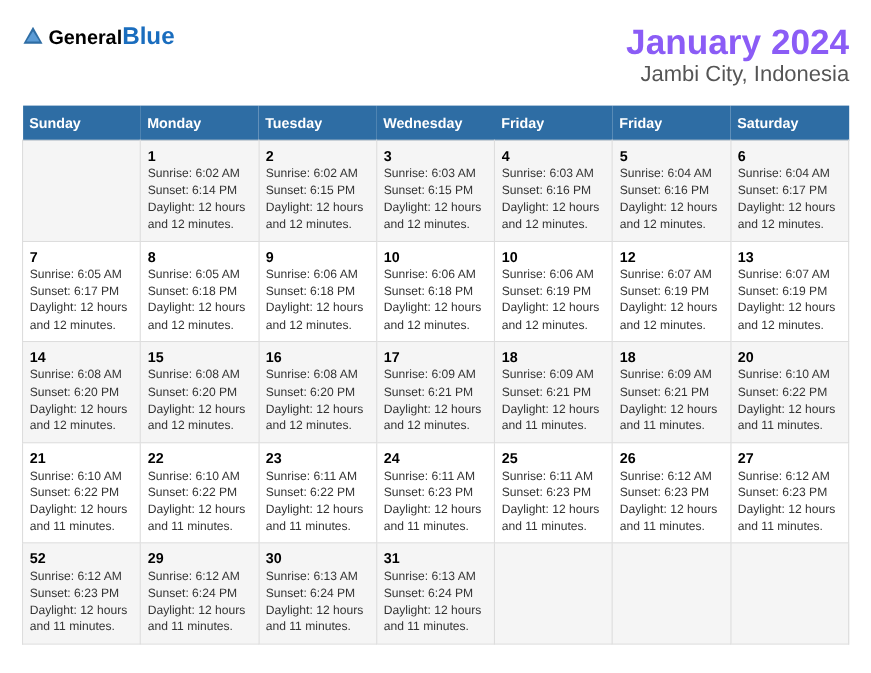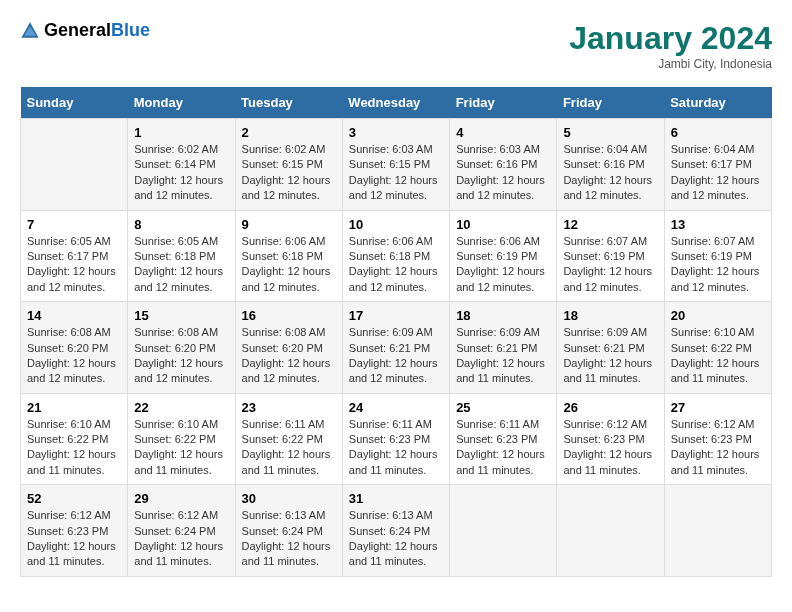--- a/index.html
+++ b/index.html
@@ -20,38 +20,38 @@
       display: flex;
       align-items: center;
       gap: 4px;
     }
     .logo-text-general {
       font-size: 18px;
       font-weight: bold;
       color: #000000;
     }
     .logo-text-blue {
-      font-size: 18px;
+      font-size: 22px;
       font-weight: bold;
       color: #1a6dbe;
     }
     .logo-icon {
       width: 20px;
       height: 20px;
     }
     .title-block {
       text-align: right;
     }
     .title-block h1 {
       font-size: 32px;
       font-weight: bold;
-      color: #0f766e;
+      color: #8b5cf6;
     }
     .title-block h2 {
-      font-size: 12px;
+      font-size: 20px;
       color: #555;
       font-weight: normal;
     }
     table {
       width: 100%;
       border-collapse: collapse;
       font-size: 11px;
     }
     thead tr {
       background-color: #2e6da4;

